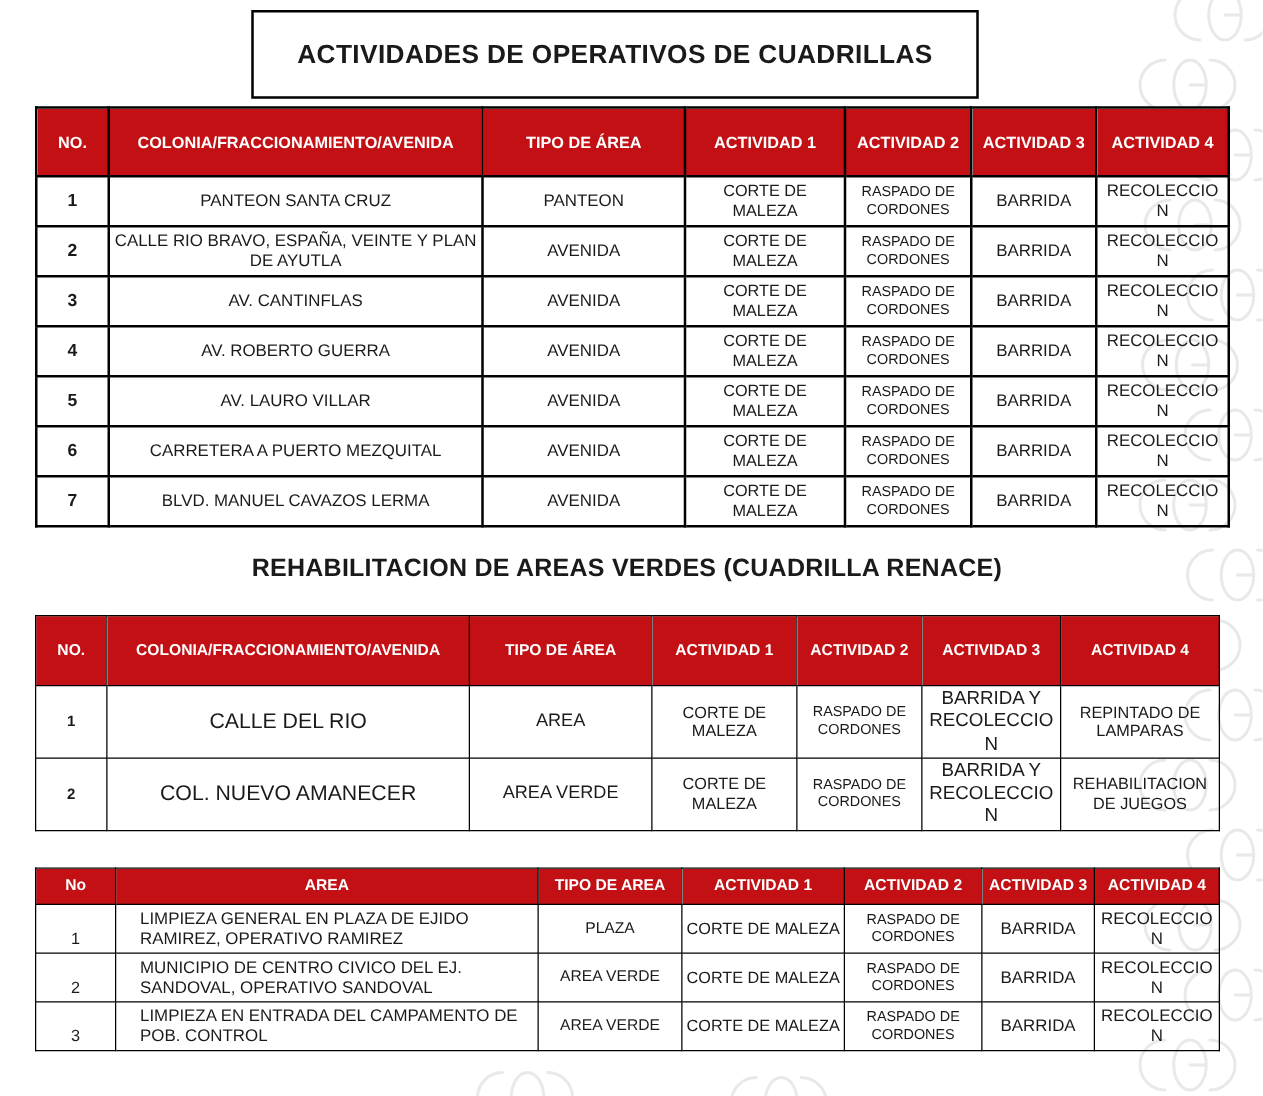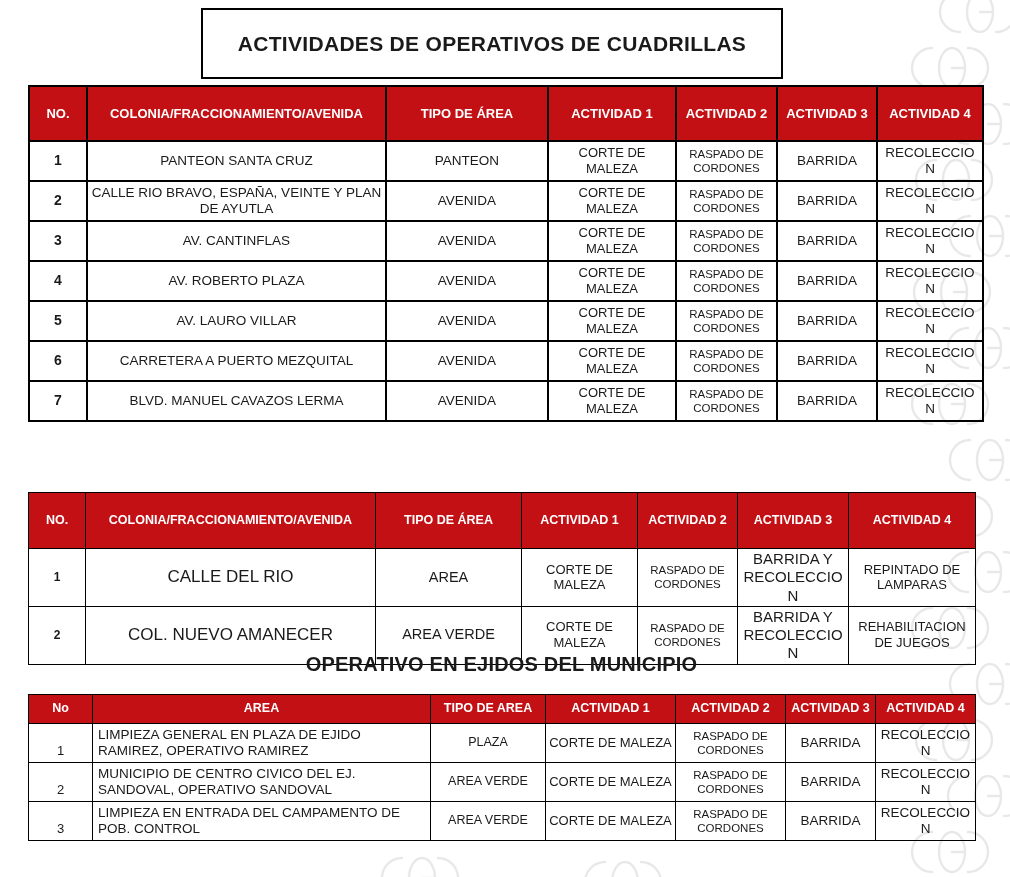--- a/index.html
+++ b/index.html
@@ -63,21 +63,21 @@
   .t2 td.c4{font-size:11.5px;}
   .t2 td.c5{font-size:15px;}
   .t2 td.c6{font-size:13px;}
 
   .t3{left:28px;top:694px;width:947px;}
   .t3 th,.t3 td{border:1.5px solid #000;}
   .t3 thead tr{height:29px;}
   .t3 tbody tr{height:39px;}
   .t3 th{font-size:12.5px;}
   .t3 td.c0{font-size:13px;vertical-align:bottom;padding-bottom:3px;}
-  .t3 td.c1{font-size:13.5px;text-align:left;padding-left:5px;}
+  .t3 td.c1{font-size:13.5px;text-align:left;padding-left:19px;}
   .t3 td.c2{font-size:12.5px;}
   .t3 td.c3{font-size:13px;}
   .t3 td.c4{font-size:11.5px;}
   .t3 td.c5,.t3 td.c6{font-size:13.5px;}
 </style>
 </head>
 <body>
 
 <div class="page">
 
@@ -196,21 +196,21 @@
         <td class="c0">3</td>
         <td class="c1">AV. CANTINFLAS</td>
         <td class="c2">AVENIDA</td>
         <td class="c3">CORTE DE MALEZA</td>
         <td class="c4">RASPADO DE CORDONES</td>
         <td class="c5">BARRIDA</td>
         <td class="c6">RECOLECCION</td>
       </tr>
       <tr>
         <td class="c0">4</td>
-        <td class="c1">AV. ROBERTO PLAZA</td>
+        <td class="c1">AV. ROBERTO GUERRA</td>
         <td class="c2">AVENIDA</td>
         <td class="c3">CORTE DE MALEZA</td>
         <td class="c4">RASPADO DE CORDONES</td>
         <td class="c5">BARRIDA</td>
         <td class="c6">RECOLECCION</td>
       </tr>
       <tr>
         <td class="c0">5</td>
         <td class="c1">AV. LAURO VILLAR</td>
         <td class="c2">AVENIDA</td>
@@ -233,20 +233,21 @@
         <td class="c1">BLVD. MANUEL CAVAZOS LERMA</td>
         <td class="c2">AVENIDA</td>
         <td class="c3">CORTE DE MALEZA</td>
         <td class="c4">RASPADO DE CORDONES</td>
         <td class="c5">BARRIDA</td>
         <td class="c6">RECOLECCION</td>
       </tr>
     </tbody>
   </table>
 
+  <h2 class="section-heading h2a">REHABILITACION DE AREAS VERDES (CUADRILLA RENACE)</h2>
 
   <table class="t t2">
     <colgroup>
       <col style="width:57px">
         <col style="width:290px">
         <col style="width:146px">
       <col style="width:116px">
         <col style="width:100px">
         <col style="width:111px">
         <col style="width:127px">
@@ -277,21 +278,20 @@
         <td class="c1">COL. NUEVO AMANECER</td>
         <td class="c2">AREA VERDE</td>
         <td class="c3">CORTE DE MALEZA</td>
         <td class="c4">RASPADO DE CORDONES</td>
         <td class="c5">BARRIDA Y RECOLECCION</td>
         <td class="c6">REHABILITACION DE JUEGOS</td>
       </tr>
     </tbody>
   </table>
 
-  <h2 class="section-heading h2b">OPERATIVO EN EJIDOS DEL MUNICIPIO</h2>
 
   <table class="t t3">
     <colgroup>
       <col style="width:64px">
         <col style="width:338px">
         <col style="width:115px">
       <col style="width:130px">
         <col style="width:110px">
         <col style="width:90px">
         <col style="width:100px">

